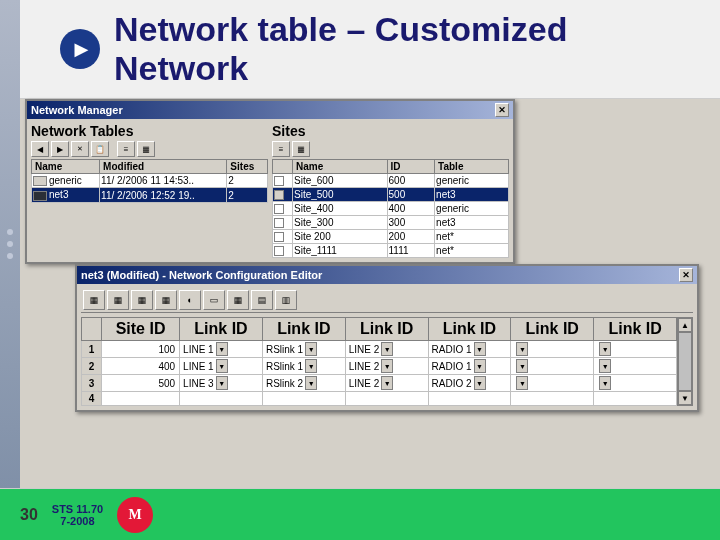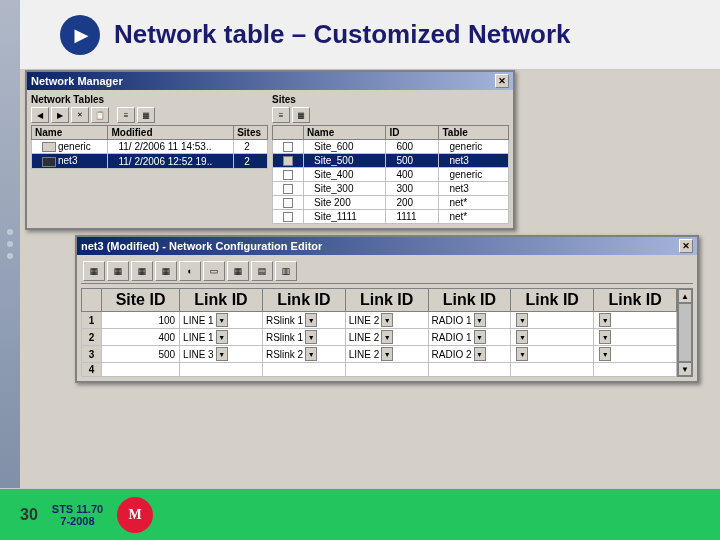--- a/index.html
+++ b/index.html
@@ -15,21 +15,21 @@
     
     .page-header {
       background: #f0f0f0;
       padding: 10px 20px 10px 60px;
       display: flex;
       align-items: center;
       border-bottom: 1px solid #ccc;
       min-height: 70px;
     }
     .page-title {
-      font-size: 26px;
+      font-size: 34px;
       font-weight: bold;
       color: #1a1a6e;
     }
 
     
     .win {
       position: absolute;
       background: #d4d0c8;
       border: 2px solid #808080;
       box-shadow: 2px 2px 4px rgba(0,0,0,0.4);
@@ -67,21 +67,21 @@
     
     .nm-panels {
       display: flex;
       gap: 4px;
     }
     .nm-panel {
       flex: 1;
       background: #d4d0c8;
     }
     .panel-label {
-      font-size: 10px;
+      font-size: 14px;
       font-weight: bold;
       margin-bottom: 2px;
       color: #000;
     }
     .toolbar-row {
       display: flex;
       gap: 2px;
       margin-bottom: 2px;
     }
     .tb-btn {
@@ -105,21 +105,21 @@
     .panel-table th {
       background: #d4d0c8;
       border: 1px solid #808080;
       padding: 1px 3px;
       text-align: left;
       font-weight: bold;
       font-size: 10px;
     }
     .panel-table td {
       border: 1px solid #c0c0c0;
-      padding: 1px 10px;
+      padding: 1px 1px;
       white-space: nowrap;
       font-size: 10px;
     }
     .row-selected { background: #0a246a; color: white; }
     .row-selected td { color: white; }
     .row-selected .row-icon { filter: invert(1); }
 
     .row-icon {
       width: 14px; height: 10px;
       display: inline-block;

